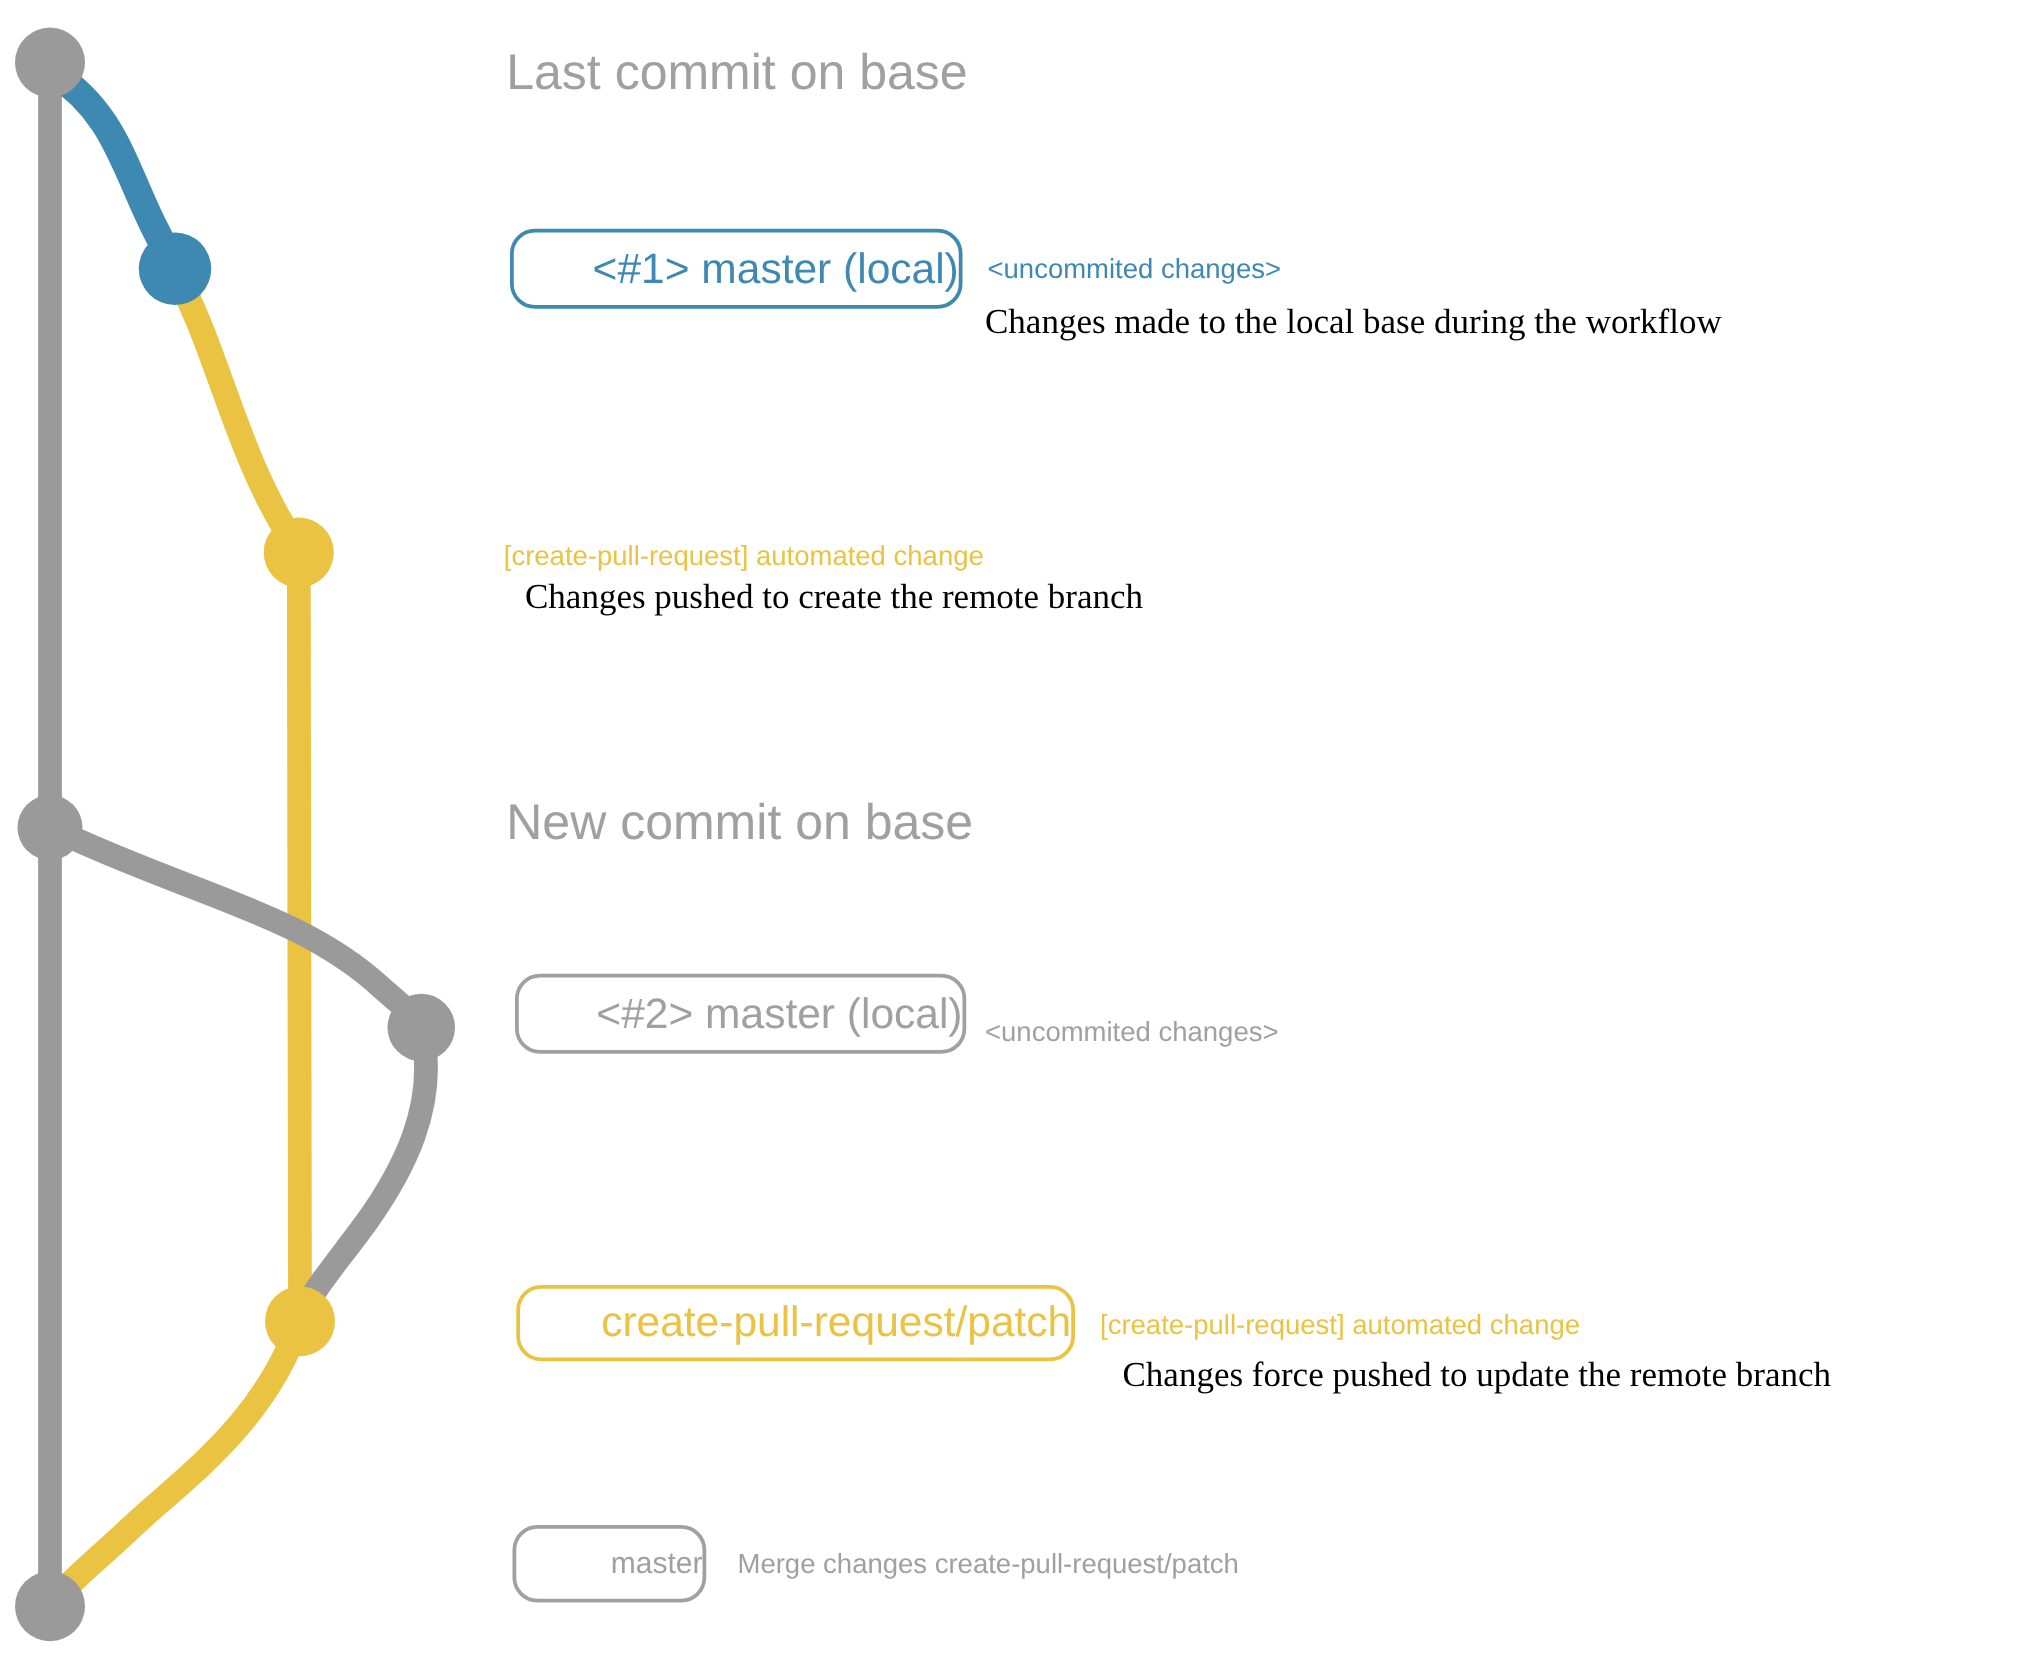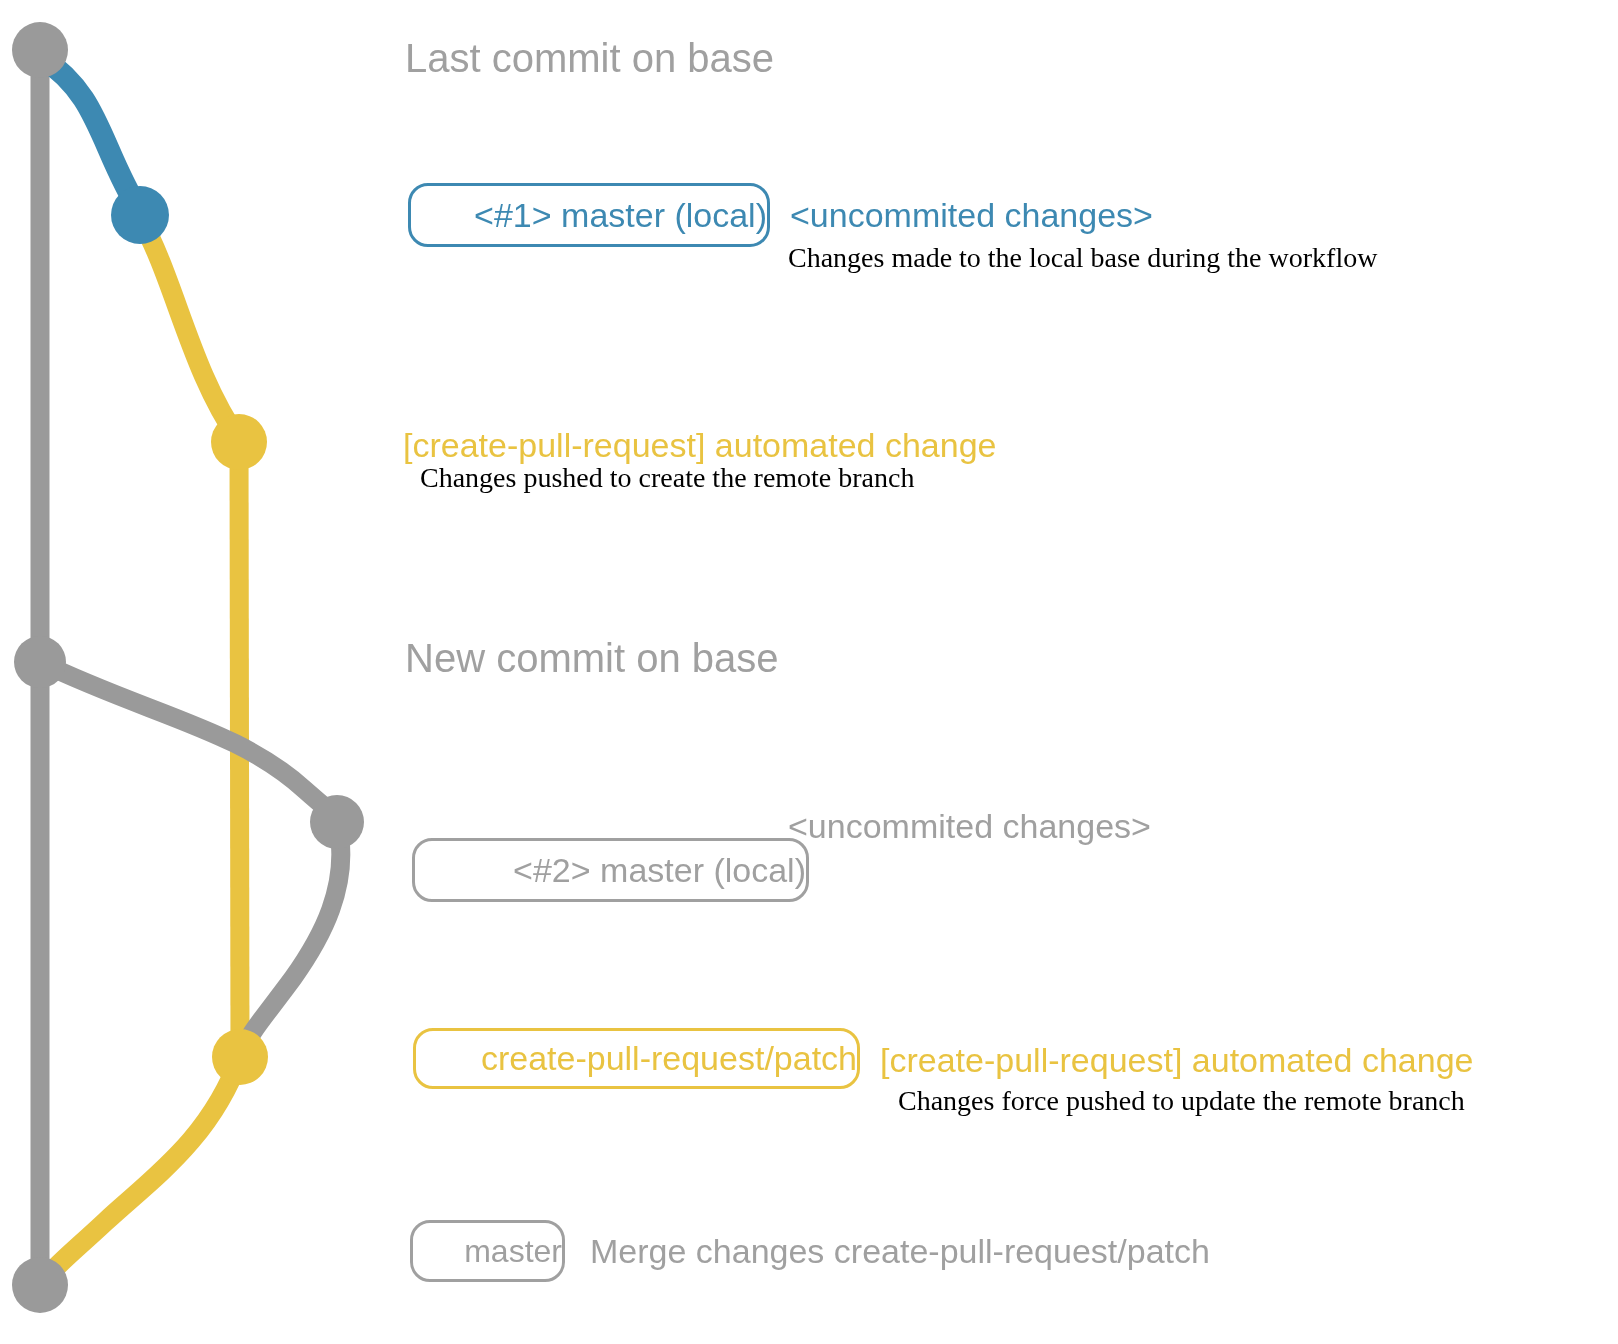--- a/index.html
+++ b/index.html
@@ -33,21 +33,21 @@
 
   
   .big-label {
     position: absolute;
     font-size: 40px;
     color: var(--color-ui_gray);
     white-space: nowrap;
   }
   .row-title {
     position: absolute;
-    font-size: 34px;
+    font-size: 22px;
     line-height: 38px;
     white-space: nowrap;
   }
   .serif-desc {
     position: absolute;
     font-family: "Liberation Serif", serif;
     font-size: 28px;
     line-height: 34px;
     color: var(--color-description_black);
     white-space: nowrap;
@@ -103,29 +103,29 @@
     <span>&lt;#1&gt; master (local)</span>
   </div>
   <div class="row-title" style="left:790px; top:196px; color:var(--color-blue);">&lt;uncommited changes&gt;</div>
   <div class="serif-desc" style="left:788px; top:241px;">Changes made to the local base during the workflow</div>
 
   <div class="row-title" style="left:403px; top:426px; color:var(--color-yellow);">[create-pull-request] automated change</div>
   <div class="serif-desc" style="left:420px; top:461px;">Changes pushed to create the remote branch</div>
 
   <div class="big-label" style="left:405px; top:636px;">New commit on base</div>
 
-  <div class="badge c-gray" style="left:412px; top:838px; width:397px; height:64px;">
+  <div class="badge c-gray" style="left:412px; top:779px; width:361px; height:64px;">
     <span>&lt;#2&gt; master (local)</span>
   </div>
   <div class="row-title" style="left:788px; top:807px; color:var(--color-ui_gray);">&lt;uncommited changes&gt;</div>
 
   <div class="badge c-yellow" style="left:413px; top:1028px; width:447px; height:61px;">
     <span>create-pull-request/patch</span>
   </div>
   <div class="row-title" style="left:880px; top:1041px; color:var(--color-yellow);">[create-pull-request] automated change</div>
   <div class="serif-desc" style="left:898px; top:1084px;">Changes force pushed to update the remote branch</div>
 
-  <div class="badge c-gray" style="left:410px; top:1220px; width:155px; height:62px; font-size:32px;">
+  <div class="badge c-gray" style="left:410px; top:1220px; width:155px; height:62px; font-size:24px;">
     <span>master</span>
   </div>
   <div class="row-title" style="left:590px; top:1232px; color:var(--color-ui_gray);">Merge changes create-pull-request/patch</div>
 
 </div>
 
 </body></html>

